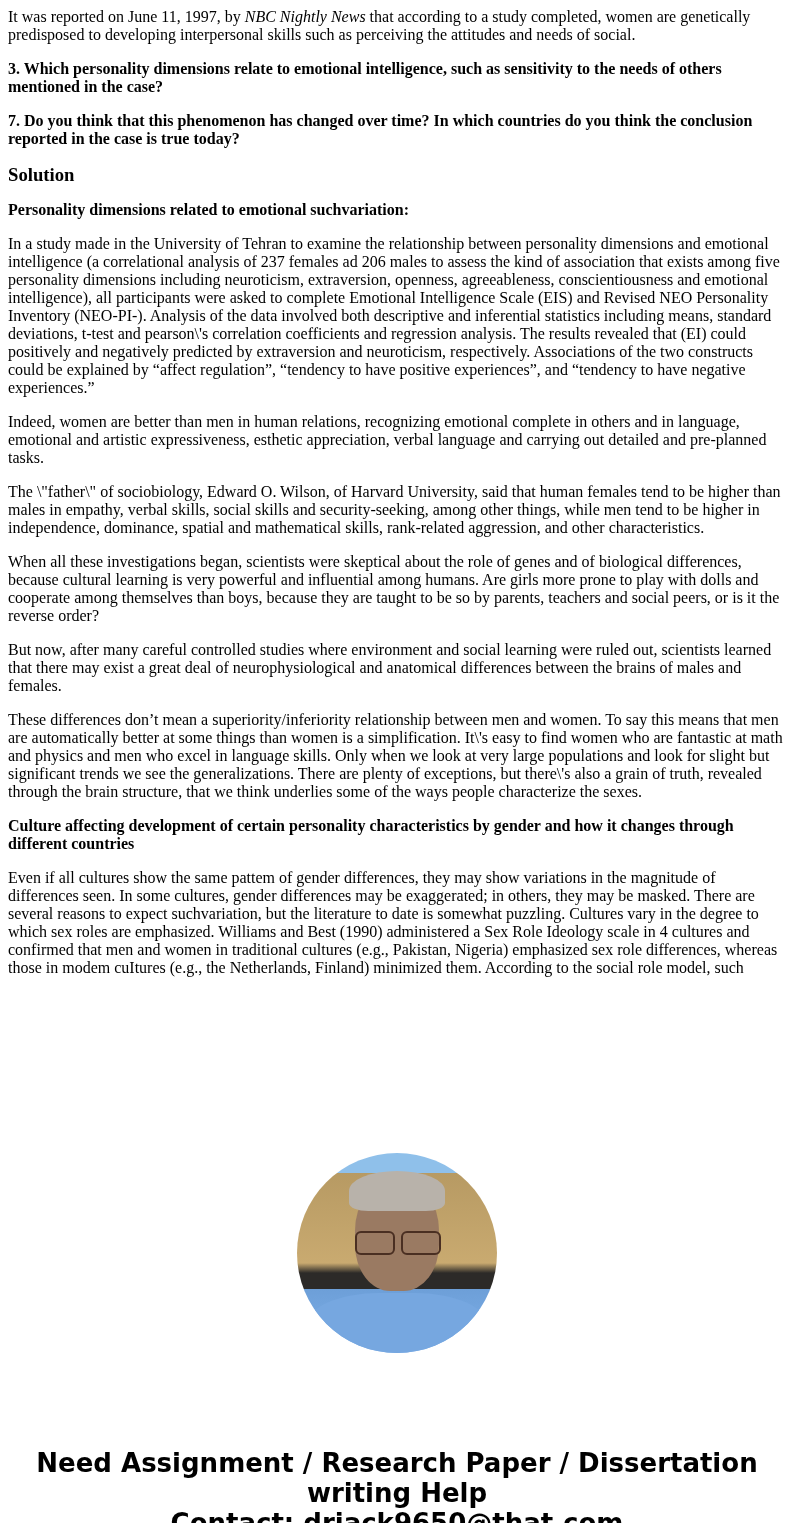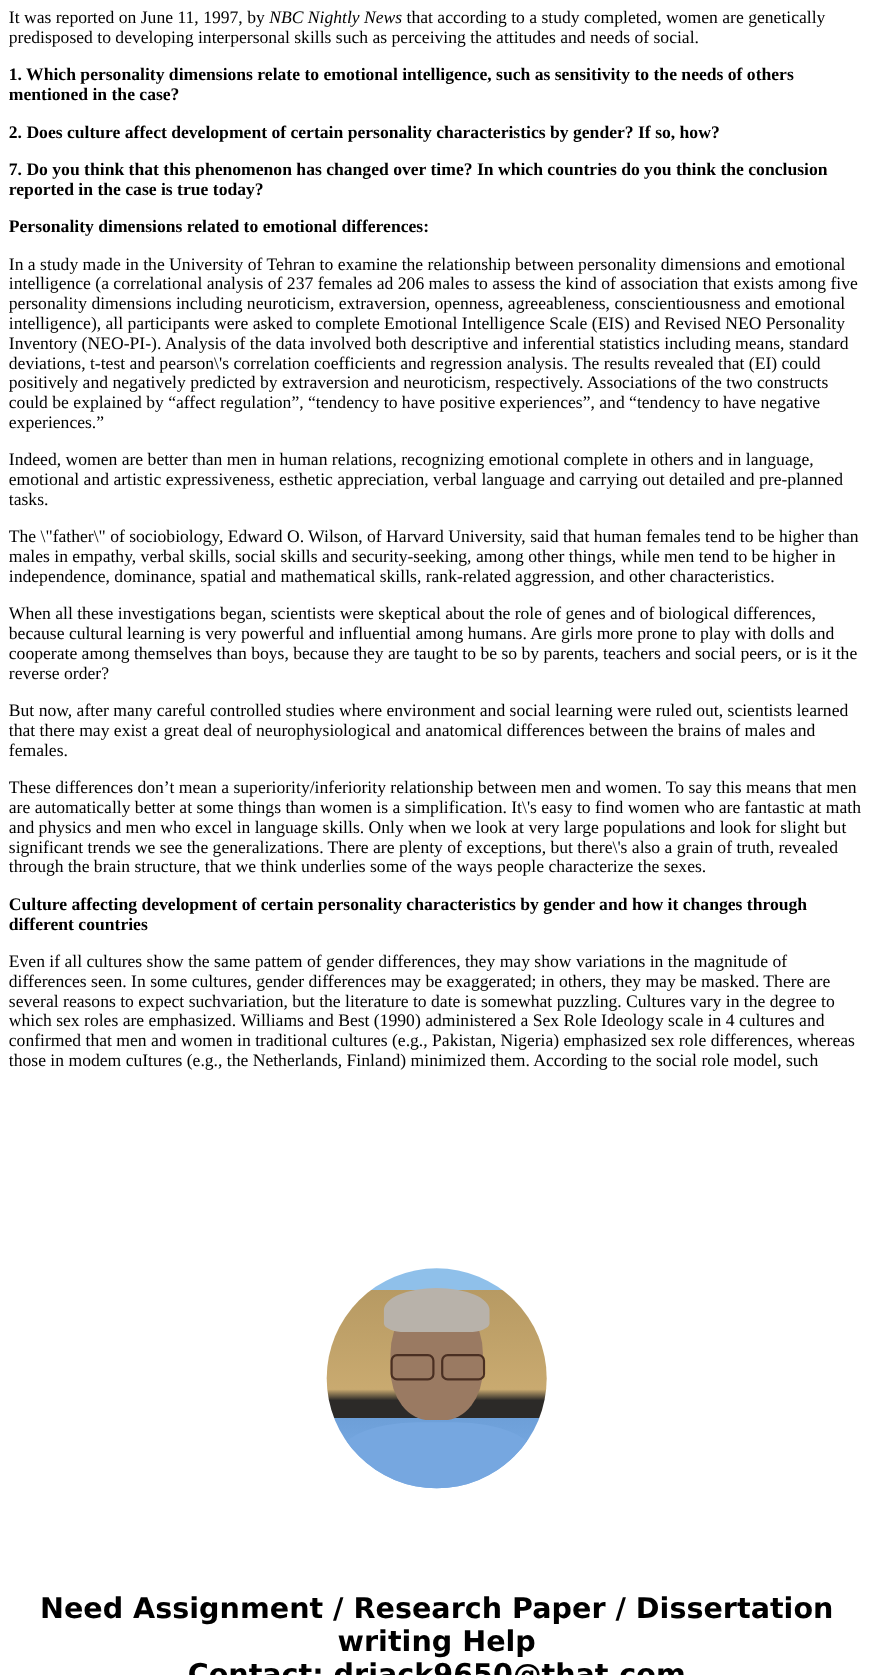--- a/index.html
+++ b/index.html
@@ -40,27 +40,27 @@
     position: absolute; left: 0; top: 1448px; width: 794px; text-align: center;
     font-family: "DejaVu Sans", sans-serif; font-weight: bold; font-size: 26px; line-height: 30px;
   }
 </style>
 </head>
 <body>
 
 <div class="content">
   <p class="first"><span>It was reported on June 11, 1997, by </span><em>NBC Nightly News</em><span> that according to a study completed, women are genetically predisposed to developing interpersonal skills such as perceiving the attitudes and needs of social.</span></p>
 
-  <p><strong>1. Which personality dimensions relate to emotional intelligence, such as sensitivity to the needs of others mentioned in the case?</strong></p>
-  <p><strong>2. Does culture affect development of certain personality characteristics by gender? If so, how?</strong></p>
+  <p><strong>3. Which personality dimensions relate to emotional intelligence, such as sensitivity to the needs of others mentioned in the case?</strong></p>
   <p><strong>7. Do you think that this phenomenon has changed over time? In which countries do you think the conclusion reported in the case is true today?</strong></p>
 
+  <h2>Solution</h2>
 
 
-  <p><strong>Personality dimensions related to emotional differences:</strong></p>
+  <p><strong>Personality dimensions related to emotional suchvariation:</strong></p>
 
   <p>In a study made in the University of Tehran to examine the relationship between personality dimensions and emotional intelligence (a correlational analysis of 237 females ad 206 males to assess the kind of association that exists among five personality dimensions including neuroticism, extraversion, openness, agreeableness, conscientiousness and emotional intelligence), all participants were asked to complete Emotional Intelligence Scale (EIS) and Revised NEO Personality Inventory (NEO-PI-). Analysis of the data involved both descriptive and inferential statistics including means, standard deviations, t-test and pearson\'s correlation coefficients and regression analysis. The results revealed that (EI) could positively and negatively predicted by extraversion and neuroticism, respectively. Associations of the two constructs could be explained by “affect regulation”, “tendency to have positive experiences”, and “tendency to have negative experiences.”</p>
   <p>Indeed, women are better than men in human relations, recognizing emotional complete in others and in language, emotional and artistic expressiveness, esthetic appreciation, verbal language and carrying out detailed and pre-planned tasks.</p>
   <p>The \"father\" of sociobiology, Edward O. Wilson, of Harvard University, said that human females tend to be higher than males in empathy, verbal skills, social skills and security-seeking, among other things, while men tend to be higher in independence, dominance, spatial and mathematical skills, rank-related aggression, and other characteristics.</p>
   <p>When all these investigations began, scientists were skeptical about the role of genes and of biological differences, because cultural learning is very powerful and influential among humans. Are girls more prone to play with dolls and cooperate among themselves than boys, because they are taught to be so by parents, teachers and social peers, or is it the reverse order?</p>
   <p>But now, after many careful controlled studies where environment and social learning were ruled out, scientists learned that there may exist a great deal of neurophysiological and anatomical differences between the brains of males and females.</p>
   <p>These differences don’t mean a superiority/inferiority relationship between men and women. To say this means that men are automatically better at some things than women is a simplification. It\'s easy to find women who are fantastic at math and physics and men who excel in language skills. Only when we look at very large populations and look for slight but significant trends we see the generalizations. There are plenty of exceptions, but there\'s also a grain of truth, revealed through the brain structure, that we think underlies some of the ways people characterize the sexes.</p>
 
   <p><strong>Culture affecting development of certain personality characteristics by gender and how it changes through different countries</strong></p>
 

